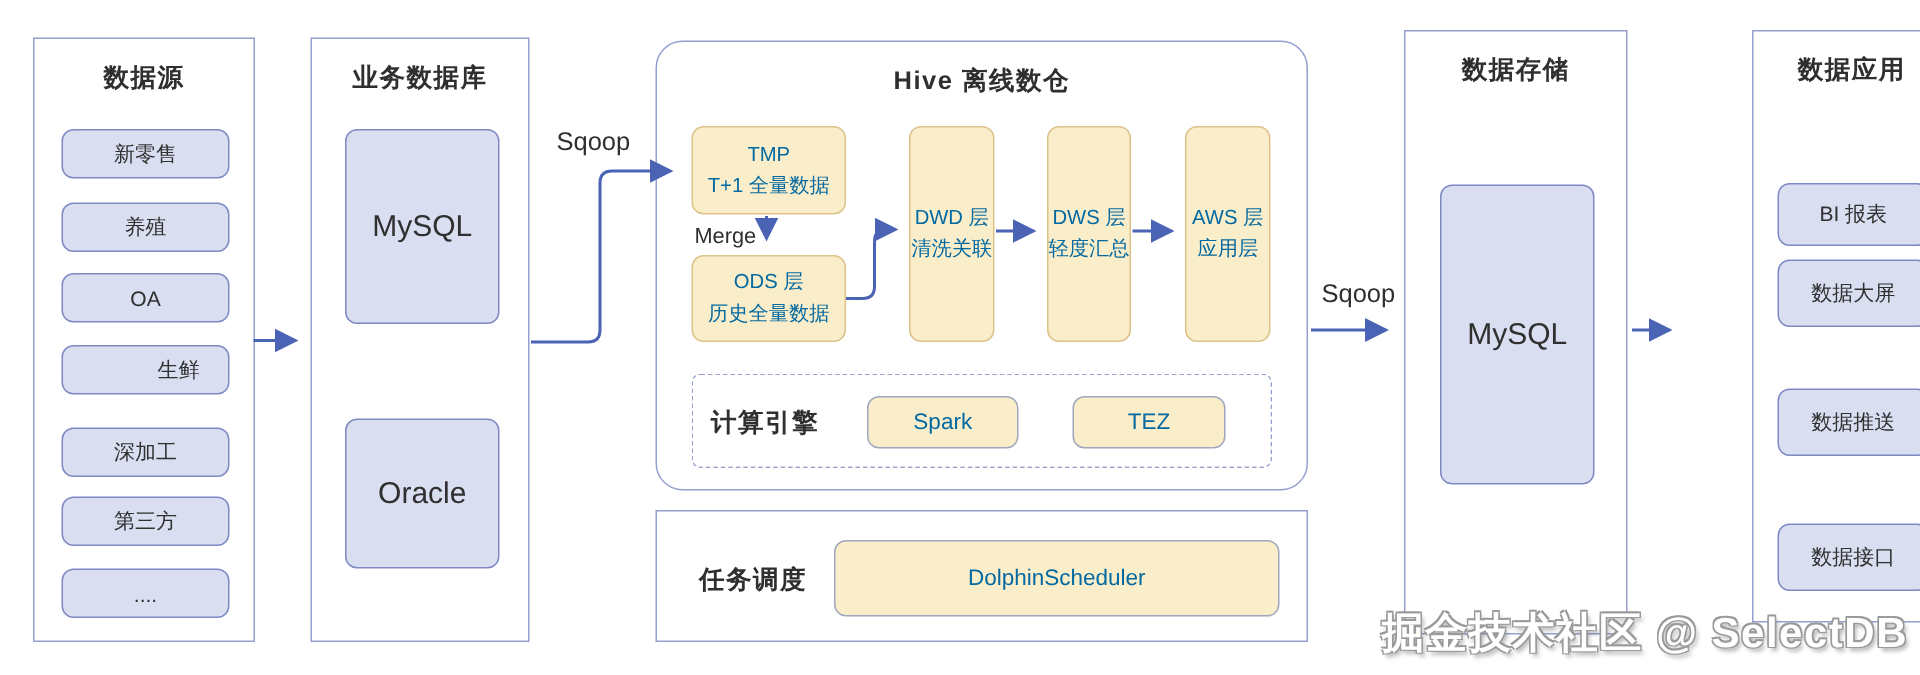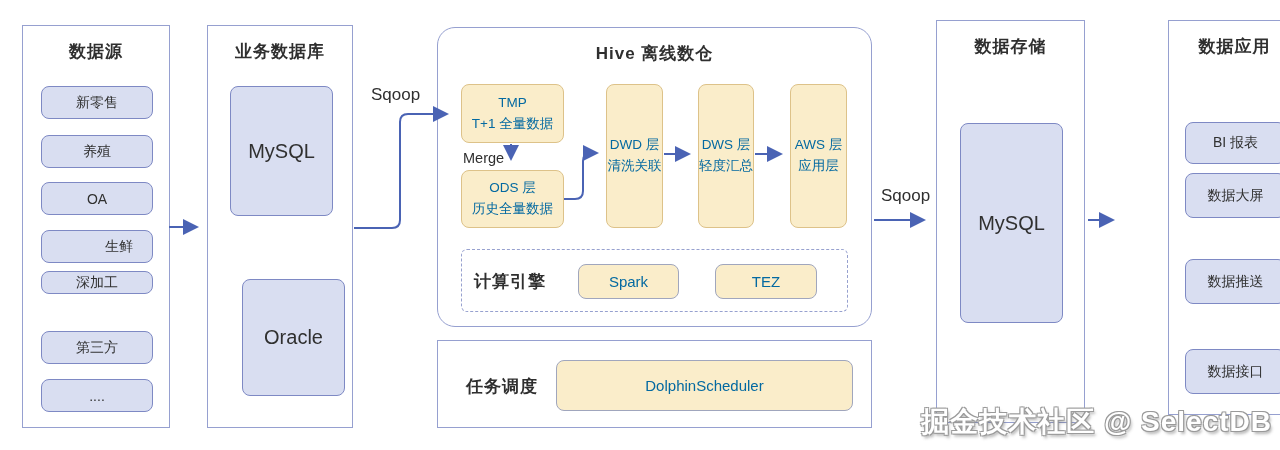--- a/index.html
+++ b/index.html
@@ -112,37 +112,37 @@
       </div>
     <div class="lav-box" style="left:18px; top:109px; width:112px; height:33px;">
         <span>养殖</span>
       </div>
     <div class="lav-box" style="left:18px; top:156px; width:112px; height:33px;">
         <span>OA</span>
       </div>
     <div class="lav-box" style="left:18px; top:204px; width:112px; height:33px;padding-left:44px;">
         <span>生鲜</span>
       </div>
-    <div class="lav-box" style="left:18px; top:245px; width:112px; height:23px;">
+    <div class="lav-box" style="left:18px; top:259px; width:112px; height:33px;">
         <span>深加工</span>
       </div>
     <div class="lav-box" style="left:18px; top:305px; width:112px; height:33px;">
         <span>第三方</span>
       </div>
     <div class="lav-box" style="left:18px; top:353px; width:112px; height:33px;">
         <span>....</span>
       </div>
   </div>
 
   <div class="container" style="left:207px; top:25px; width:146px; height:403px;">
     <div class="c-title">业务数据库</div>
     <div class="lav-box big" style="left:22px; top:60px;  width:103px; height:130px;">
         <span>MySQL</span>
       </div>
-    <div class="lav-box big" style="left:34px; top:253px; width:103px; height:117px;">
+    <div class="lav-box big" style="left:22px; top:253px; width:103px; height:100px;">
         <span>Oracle</span>
       </div>
   </div>
 
   <div class="container" style="left:437px; top:27px; width:435px; height:300px;border-radius:18px;">
     <div class="c-title">Hive 离线数仓</div>
 
     <div class="yellow-box" style="left:23px; top:56px; width:103px; height:59px;">
       <span>TMP</span>
       <span>T+1 全量数据</span>

